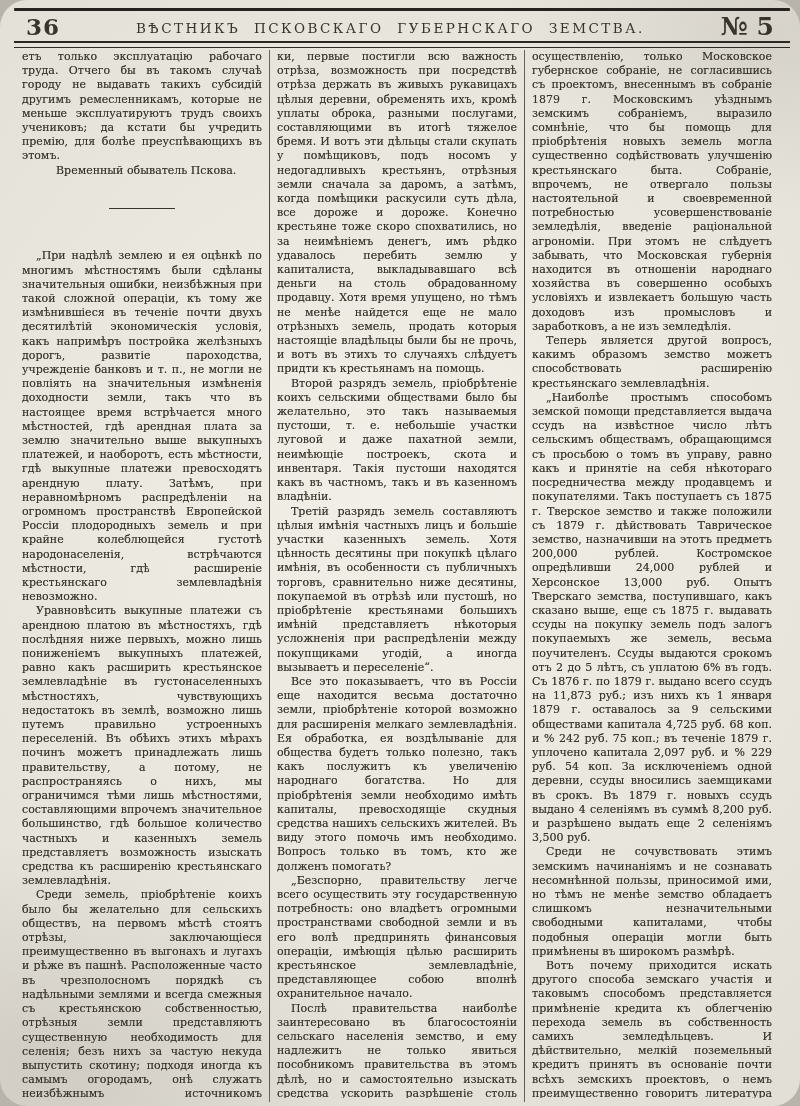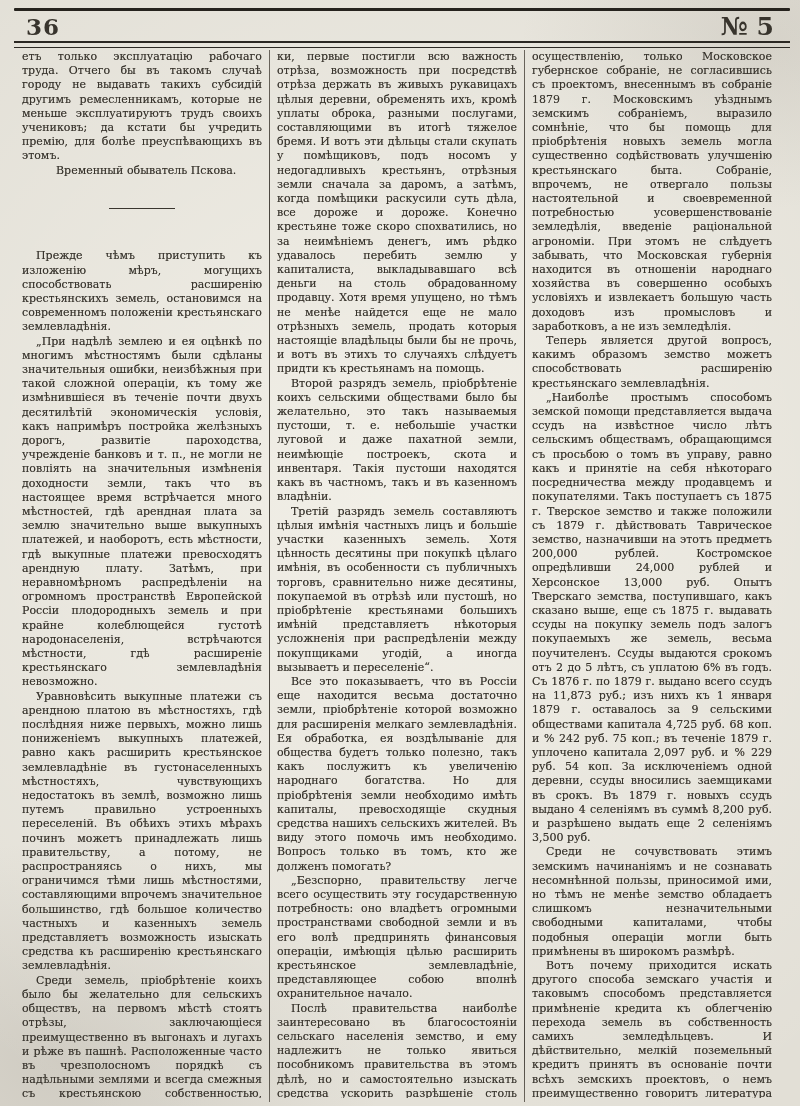--- a/index.html
+++ b/index.html
@@ -11,20 +11,21 @@
   .page{
     position:relative;
     width:800px;height:1106px;
     overflow:hidden;
     color:#38342d;
     background:
       radial-gradient(ellipse 120% 90% at 50% 45%, rgba(255,253,246,.55) 0%, rgba(255,253,246,0) 70%),
       radial-gradient(ellipse 40% 20% at 8% 96%, rgba(120,112,100,.18) 0%, rgba(120,112,100,0) 100%),
       radial-gradient(ellipse 30% 15% at 95% 4%, rgba(120,112,100,.15) 0%, rgba(120,112,100,0) 100%),
       #e2dfd6;
+    border-radius: 27px;
   }
   .top-rule{
     position:absolute;left:14px;right:10px;top:8px;height:3px;
     background:#26231e;border-radius:1px;
   }
   .masthead{
     position:absolute;left:0;right:0;top:12px;height:30px;
     padding:0 26px;
     display:flex;align-items:baseline;justify-content:space-between;
   }
@@ -76,33 +77,33 @@
 </style>
 </head>
 <body>
 
 <div class="page">
 
   <div class="top-rule"></div>
 
   <div class="masthead">
     <span class="page-number">36</span>
+    <span class="mast-title">ВѢСТНИКЪ  ПСКОВСКАГО  ГУБЕРНСКАГО  ЗЕМСТВА.</span>
     <span class="issue-number">№ 5</span>
   </div>
 
   <div class="header-rule"></div>
 
   <div class="columns">
 
     <div class="col">
       <p class="cont">етъ только эксплуатацію рабочаго труда. Отчего бы въ такомъ случаѣ городу не выдавать такихъ субсидій другимъ ремесленникамъ, которые не меньше эксплуатируютъ трудъ своихъ учениковъ; да кстати бы учредить премію, для болѣе преуспѣвающихъ въ этомъ.</p>
       <p class="signature">Временный обыватель Пскова.</p>
       <div class="article-divider"></div>
       <div class="gap-after-divider"></div>
-      <p>Прежде чѣмъ приступить къ изложенію мѣръ, могущихъ способствовать расширенію крестьянскихъ земель, остановимся на современномъ положеніи крестьянскаго землевладѣнія.</p>
       <p>„При надѣлѣ землею и ея оцѣнкѣ по многимъ мѣстностямъ были сдѣланы значительныя ошибки, неизбѣжныя при такой сложной операціи, къ тому же измѣнившіеся въ теченіе почти двухъ десятилѣтій экономическія условія, какъ напримѣръ постройка желѣзныхъ дорогъ, развитіе пароходства, учрежденіе банковъ и т. п., не могли не повліять на значительныя измѣненія доходности земли, такъ что въ настоящее время встрѣчается много мѣстностей, гдѣ арендная плата за землю значительно выше выкупныхъ платежей, и наоборотъ, есть мѣстности, гдѣ выкупные платежи превосходятъ арендную плату. Затѣмъ, при неравномѣрномъ распредѣленіи на огромномъ пространствѣ Европейской Россіи плодородныхъ земель и при крайне колеблющейся густотѣ народонаселенія, встрѣчаются мѣстности, гдѣ расширеніе крестьянскаго землевладѣнія невозможно.</p>
       <p>Уравновѣсить выкупные платежи съ арендною платою въ мѣстностяхъ, гдѣ послѣдняя ниже первыхъ, можно лишь пониженіемъ выкупныхъ платежей, равно какъ расширить крестьянское землевладѣніе въ густонаселенныхъ мѣстностяхъ, чувствующихъ недостатокъ въ землѣ, возможно лишь путемъ правильно устроенныхъ переселеній. Въ обѣихъ этихъ мѣрахъ починъ можетъ принадлежать лишь правительству, а потому, не распространяясь о нихъ, мы ограничимся тѣми лишь мѣстностями, составляющими впрочемъ значительное большинство, гдѣ большое количество частныхъ и казенныхъ земель представляетъ возможность изыскать средства къ расширенію крестьянскаго землевладѣнія.</p>
       <p>Среди земель, пріобрѣтеніе коихъ было бы желательно для сельскихъ обществъ, на первомъ мѣстѣ стоятъ отрѣзы, заключающіеся преимущественно въ выгонахъ и лугахъ и рѣже въ пашнѣ. Расположенные часто въ чрезполосномъ порядкѣ съ надѣльными землями и всегда смежныя съ крестьянскою собственностью, отрѣзныя земли представляютъ существенную необходимость для селенія; безъ нихъ за частую некуда выпустить скотину; подходя иногда къ самымъ огородамъ, онѣ служатъ неизбѣжнымъ источникомъ постоянныхъ пререканій и штрафовъ въ случаѣ потравы, произведенной вырвавшимся изъ загороди теленкомъ. Въ теченіе первыхъ девяти лѣтъ послѣ освобожденія крестьянъ отрѣзныя земли, на основаніи положенія 19 февраля 1861 г. оставались въ пользованіи крестьянъ, которымъ тѣмъ труднѣе было освоиться съ мыслью, что въ 1870 г. имъ придется лишиться угодій, находившихся въ ихъ распоряженіи съ давнихъ временъ. Помѣщики тоже не вполнѣ понимали значеніе этихъ отрѣзовъ. Вотъ почему въ шестидесятыхъ годахъ не состоялось почти нигдѣ сдѣлокъ между крестьянами и помѣщиками о пріобрѣтеніи по видимому малостоющихъ земель. Но оборотливые купцы средней руки, развившіеся среди крестьянъ кули-</p>
     </div>
 
     <div class="col-sep"></div>
 
     <div class="col">
       <p class="cont">ки, первые постигли всю важность отрѣза, возможность при посредствѣ отрѣза держать въ живыхъ рукавицахъ цѣлыя деревни, обременять ихъ, кромѣ уплаты оброка, разными послугами, составляющими въ итогѣ тяжелое бремя. И вотъ эти дѣльцы стали скупать у помѣщиковъ, подъ носомъ у недогадливыхъ крестьянъ, отрѣзныя земли сначала за даромъ, а затѣмъ, когда помѣщики раскусили суть дѣла, все дороже и дороже. Конечно крестьяне тоже скоро спохватились, но за неимѣніемъ денегъ, имъ рѣдко удавалось перебить землю у капиталиста, выкладывавшаго всѣ деньги на столь обрадованному продавцу. Хотя время упущено, но тѣмъ не менѣе найдется еще не мало отрѣзныхъ земель, продать которыя настоящіе владѣльцы были бы не прочь, и вотъ въ этихъ то случаяхъ слѣдуетъ придти къ крестьянамъ на помощь.</p>
       <p>Второй разрядъ земель, пріобрѣтеніе коихъ сельскими обществами было бы желательно, это такъ называемыя пустоши, т. е. небольшіе участки луговой и даже пахатной земли, неимѣющіе построекъ, скота и инвентаря. Такія пустоши находятся какъ въ частномъ, такъ и въ казенномъ владѣніи.</p>

